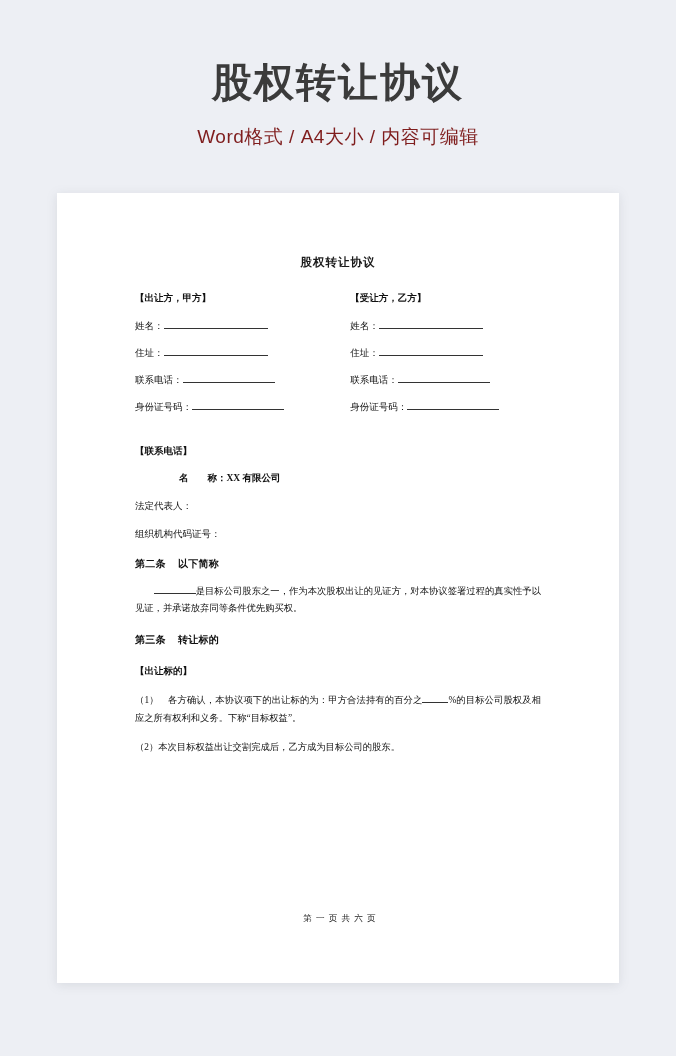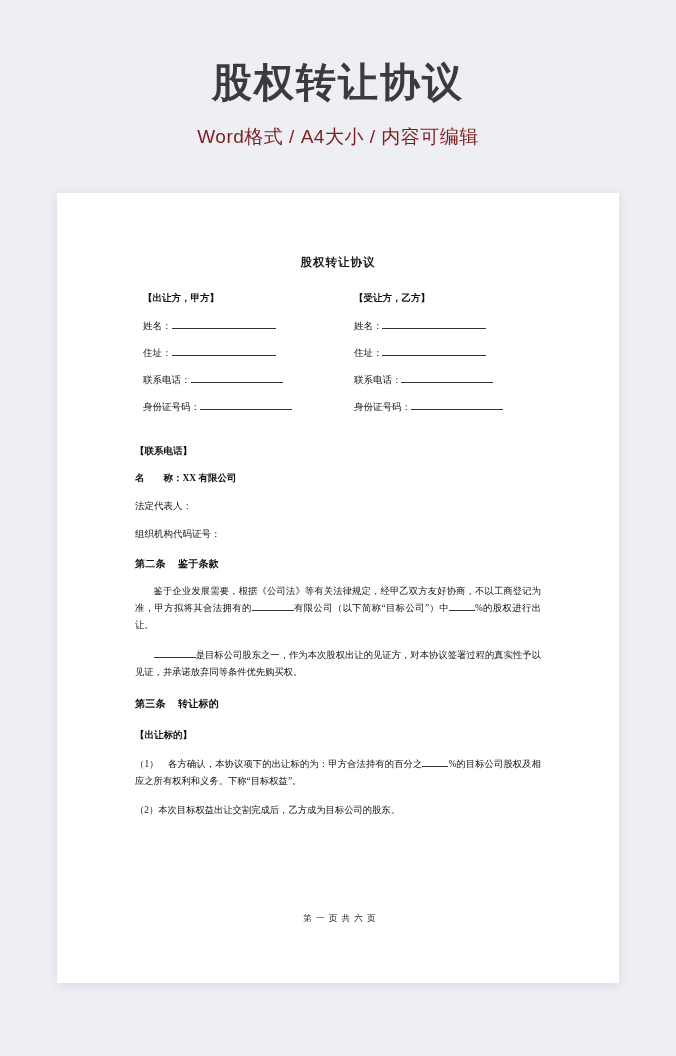--- a/index.html
+++ b/index.html
@@ -59,21 +59,20 @@
     margin: 16px 0 12px 0;
     letter-spacing: 0.3px;
   }
   .sec-head .gap {
     display: inline-block;
     width: 12px;
   }
   .party-row {
     display: flex;
     justify-content: space-between;
-    margin-left: 8px;
   }
   .party-col {
     width: 47%;
   }
   .party-head {
     font-size: 9.5px;
     font-weight: bold;
     color: #111;
     font-family: "Liberation Serif", serif;
     margin-bottom: 14px;
@@ -101,20 +100,21 @@
     margin: 18px 0 14px 0;
   }
   .co-line {
     font-size: 9.5px;
     color: #111;
     font-family: "Liberation Serif", serif;
     margin-bottom: 15px;
   }
   .co-line.bold {
     font-weight: bold;
+    margin-left: 44px;
   }
   .body-para {
     font-size: 9.3px;
     color: #111;
     font-family: "Liberation Serif", serif;
     line-height: 1.85;
     text-align: justify;
     margin: 10px 0 12px 0;
   }
   .indent { text-indent: 2em; }
@@ -171,26 +171,23 @@
       <div class="field-line"><span>身份证号码：</span><span class="blank blank-w2"></span></div>
     </div>
   </div>
 
   <div class="block-head">【联系电话】</div>
   <div class="co-line bold">名　　称：XX 有限公司</div>
   <div class="co-line">法定代表人：</div>
   <div class="co-line">组织机构代码证号：</div>
 
   <div class="sec-head">
-    <span>第二条</span><span class="gap"></span><span>鉴于条款</span>
-  </div>
-
-  <div class="body-para indent">
-    <span>鉴于企业发展需要，根据《公司法》等有关法律规定，经甲乙双方友好协商，不以工商登记为准，甲方拟将其合法拥有的</span><span class="ul-inline"></span><span>有限公司（以下简称“目标公司”）中</span><span class="ul-short"></span><span>%的股权进行出让。</span>
-  </div>
+    <span>第二条</span><span class="gap"></span><span>以下简称</span>
+  </div>
+
 
   <div class="body-para indent">
     <span class="ul-inline"></span><span>是目标公司股东之一，作为本次股权出让的见证方，对本协议签署过程的真实性予以见证，并承诺放弃同等条件优先购买权。</span>
   </div>
 
   <div class="sec-head">
     <span>第三条</span><span class="gap"></span><span>转让标的</span>
   </div>
 
   <div class="block-head">【出让标的】</div>

